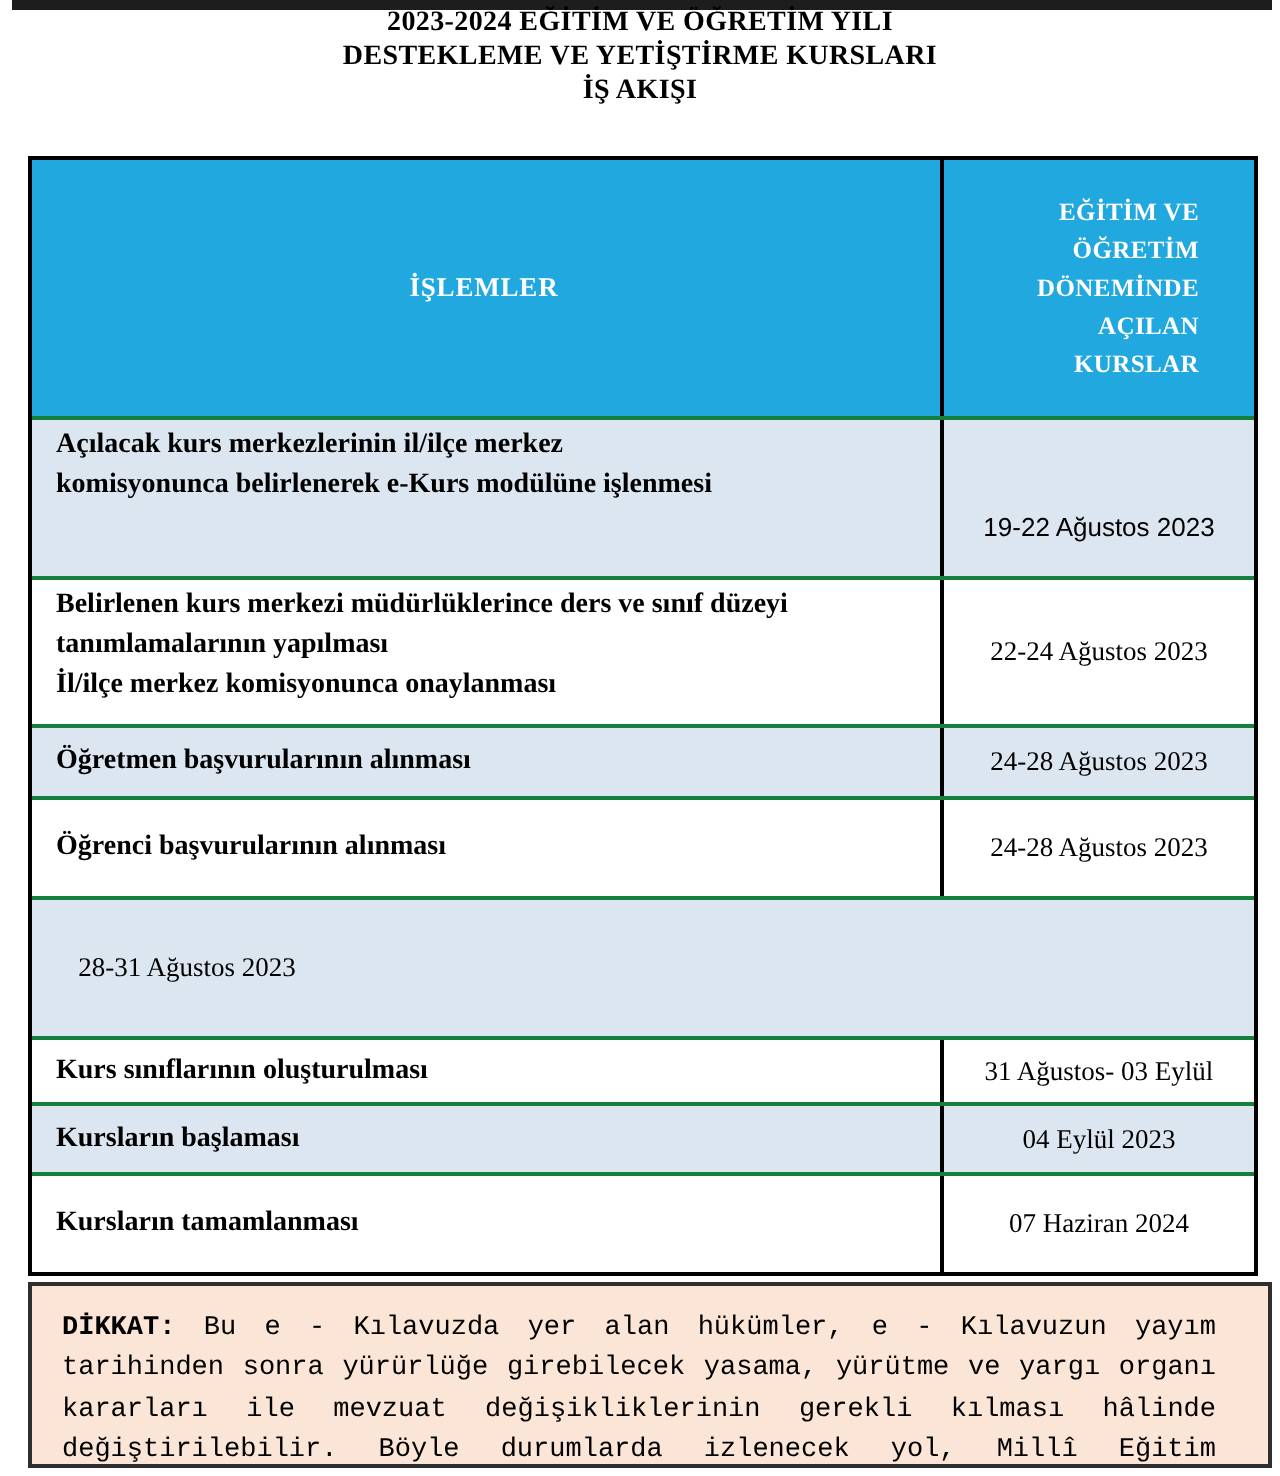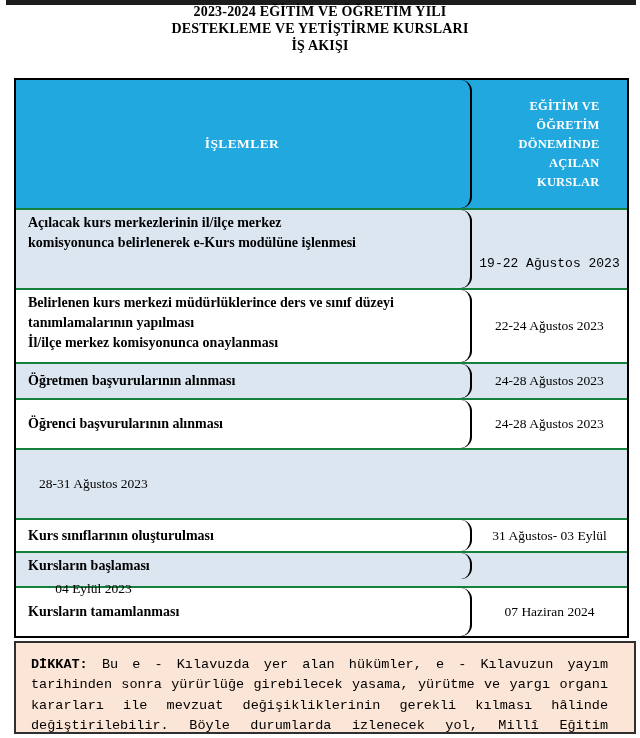--- a/index.html
+++ b/index.html
@@ -59,34 +59,33 @@
   .cell { box-sizing: border-box; }
   .cell.task {
     width: 456px;
     border-right: 2px solid #000;
     padding: 3px 14px 3px 12px;
     font-weight: bold;
     font-size: 14px;
     line-height: 1.42;
     display: flex;
     align-items: center;
-    border-radius: 11px;
   }
   .cell.task span { white-space: pre-line; }
   .cell.date {
     width: 155px;
     display: flex;
     align-items: center;
     justify-content: center;
     text-align: center;
     font-size: 13.5px;
     padding: 2px 4px;
   }
   .cell.date.sans {
-    font-family: Liberation Mono, monospace;
+    font-family: Liberation Sans, sans-serif;
     font-size: 13px;
     margin-top: 28px;
   }
 
   
   .thead {
     background: var(--header-bg, #21a8df);
     color: #ffffff;
     height: 128px;
   }
@@ -107,21 +106,21 @@
     text-align: right;
   }
 
   
   .r1 { height: 80px; }
   .r2 { height: 74px; }
   .r3 { height: 36px; }
   .r4 { height: 50px; }
   .r5 { height: 70px; }
   .r6 { height: 33px; }
-  .r7 { height: 35px; flex-direction: column; }
+  .r7 { height: 35px; }
   .r8 { height: 50px; }
   .top-align .cell.task { align-items: flex-start; }
 
   .alt { background: var(--row-alt-bg, #dce6f1); }
 
   
   .notice {
     position: absolute;
     left: 14px;
     top: 641px;

